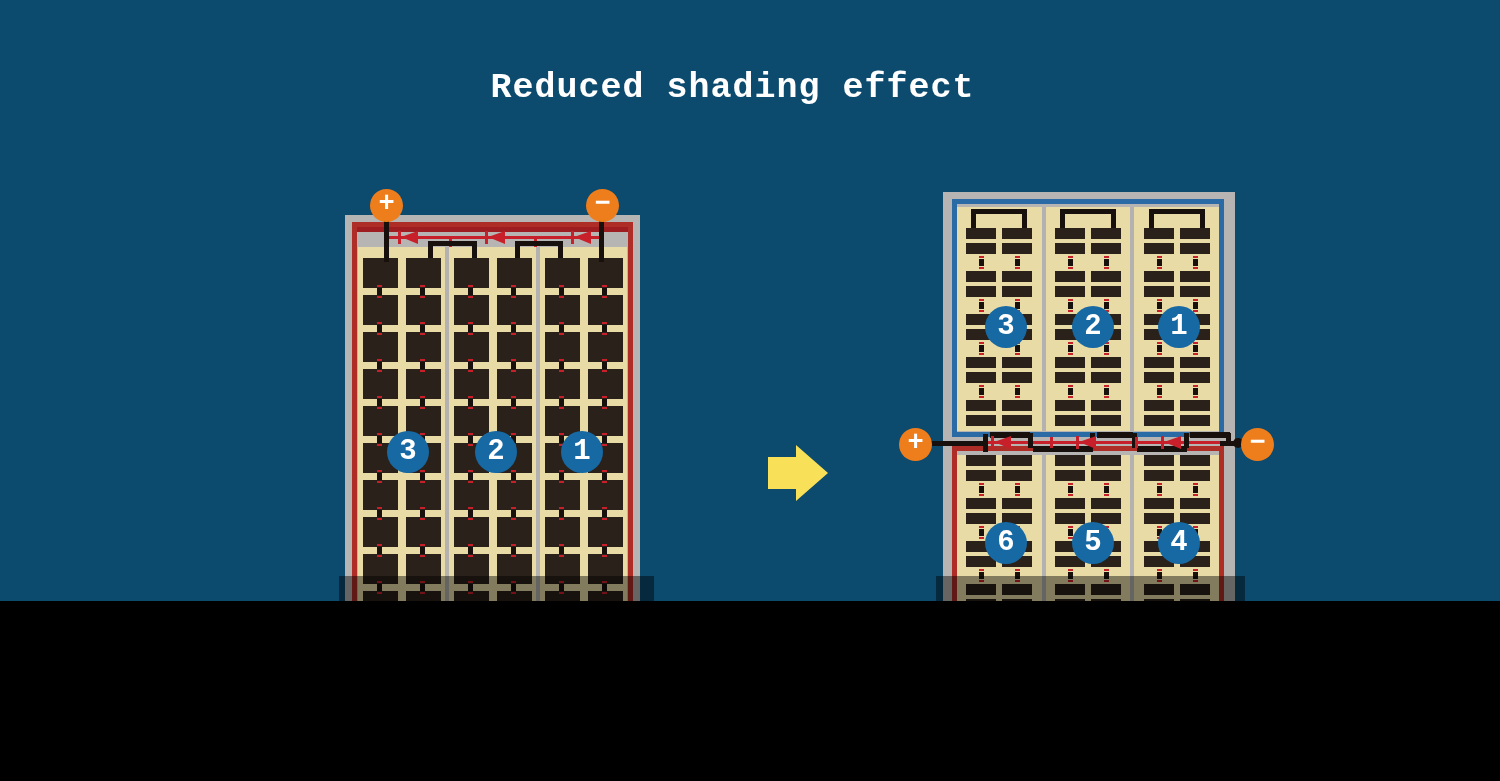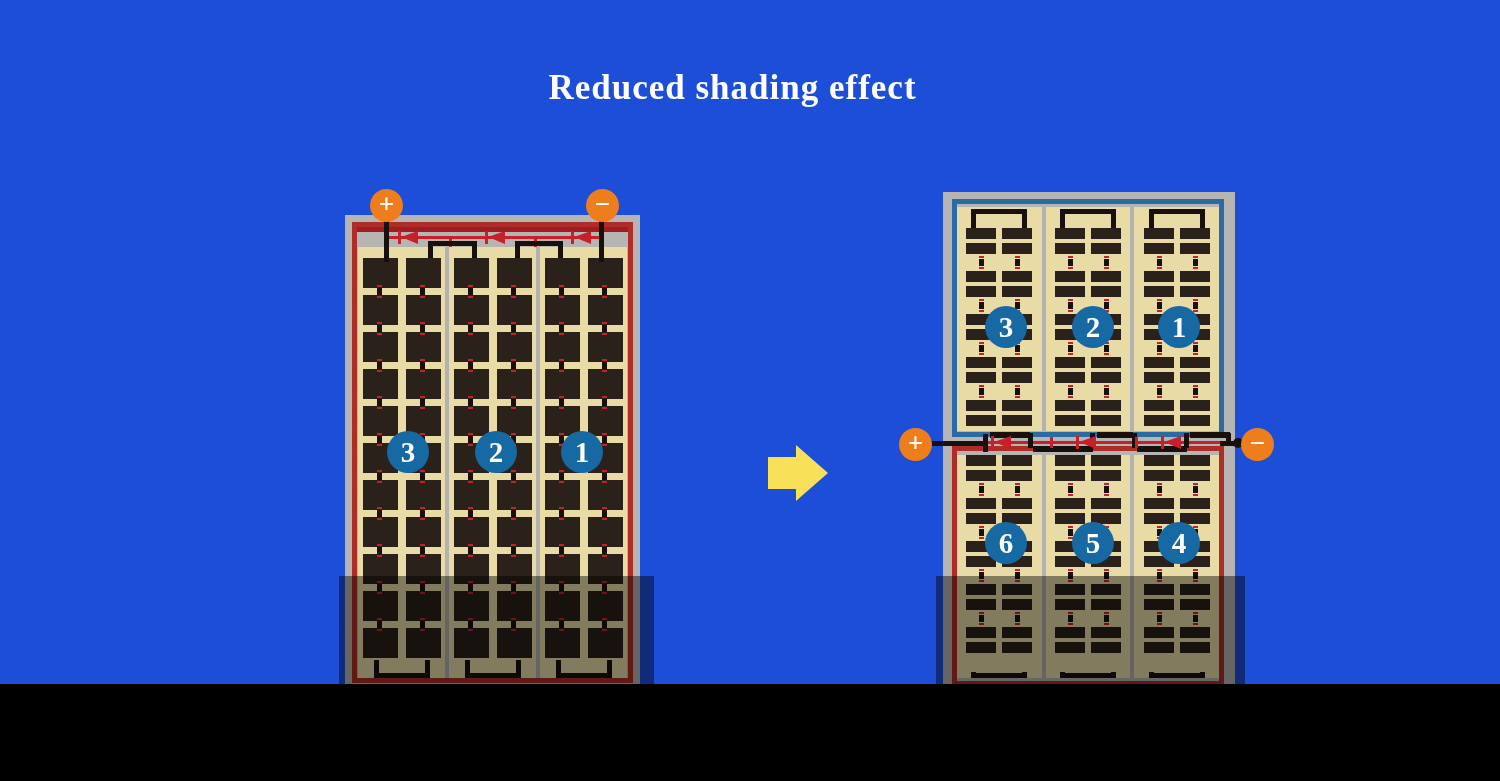--- a/index.html
+++ b/index.html
@@ -1,17 +1,17 @@
 <!DOCTYPE html>
 <html><head>
 <meta charset="utf-8">
 <style>
   html,body{margin:0;padding:0;background:#000;}
-  .stage{position:relative;width:1500px;height:684px;background:#1d4ed8;overflow:hidden;
-         font-family:Liberation Serif, serif;}
+  .stage{position:relative;width:1500px;height:601px;background:#0c4a6e;overflow:hidden;
+         font-family:Liberation Mono, monospace;}
   
   .title{position:absolute;left:0;right:35px;top:68px;text-align:center;color:#fff;
          font-size:35px;font-weight:bold;letter-spacing:1px;}
   
   .frame{position:absolute;background:#b6b5b3;z-index:1;}
   .pborder{position:absolute;z-index:3;box-sizing:border-box;background:transparent;}
   .border-red{border:5px solid #ae2d27;}
   .border-blue{border:5px solid #2b6ba5;}
   
   .cream{position:absolute;background:#e8dba6;z-index:2;display:flex;overflow:hidden;}

